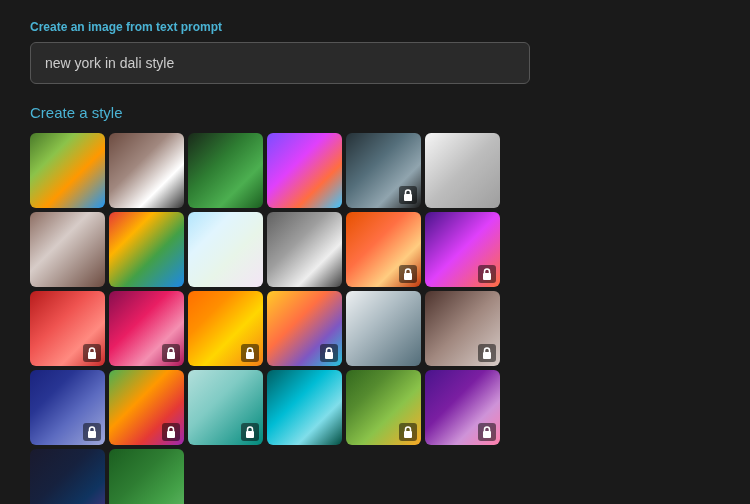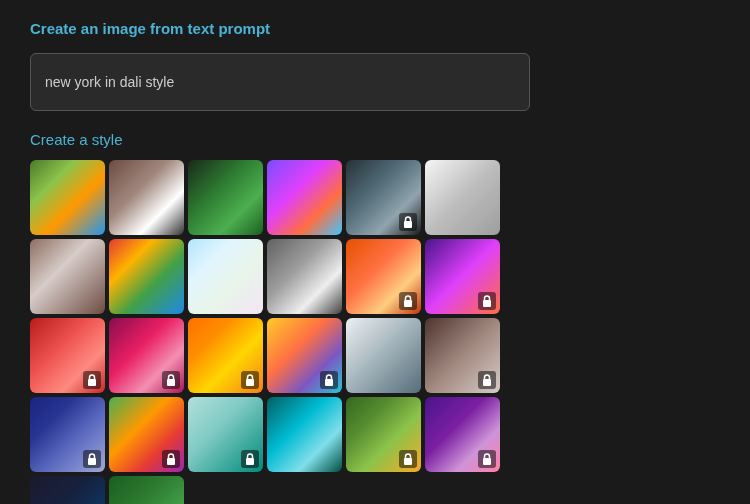--- a/index.html
+++ b/index.html
@@ -5,32 +5,32 @@
     * { box-sizing: border-box; margin: 0; padding: 0; }
     body {
       background-color: #1a1a1a;
       font-family: Arial, sans-serif;
       width: 750px;
       min-height: 504px;
       padding: 20px 30px;
     }
     .page-title {
       color: #4ab3d4;
-      font-size: 15px;
-      margin-bottom: 16px;
+      font-size: 12px;
+      margin-bottom: 8px;
     }
     .prompt-input {
       width: 100%;
       max-width: 500px;
       background: #2a2a2a;
       border: 1px solid #555;
       border-radius: 6px;
       color: #ccc;
       font-size: 14px;
-      padding: 20px 14px;
+      padding: 12px 14px;
       outline: none;
       display: block;
       margin-bottom: 20px;
     }
     .section-title {
       color: #4ab3d4;
       font-size: 15px;
       margin-bottom: 12px;
     }
     .styles-grid {

